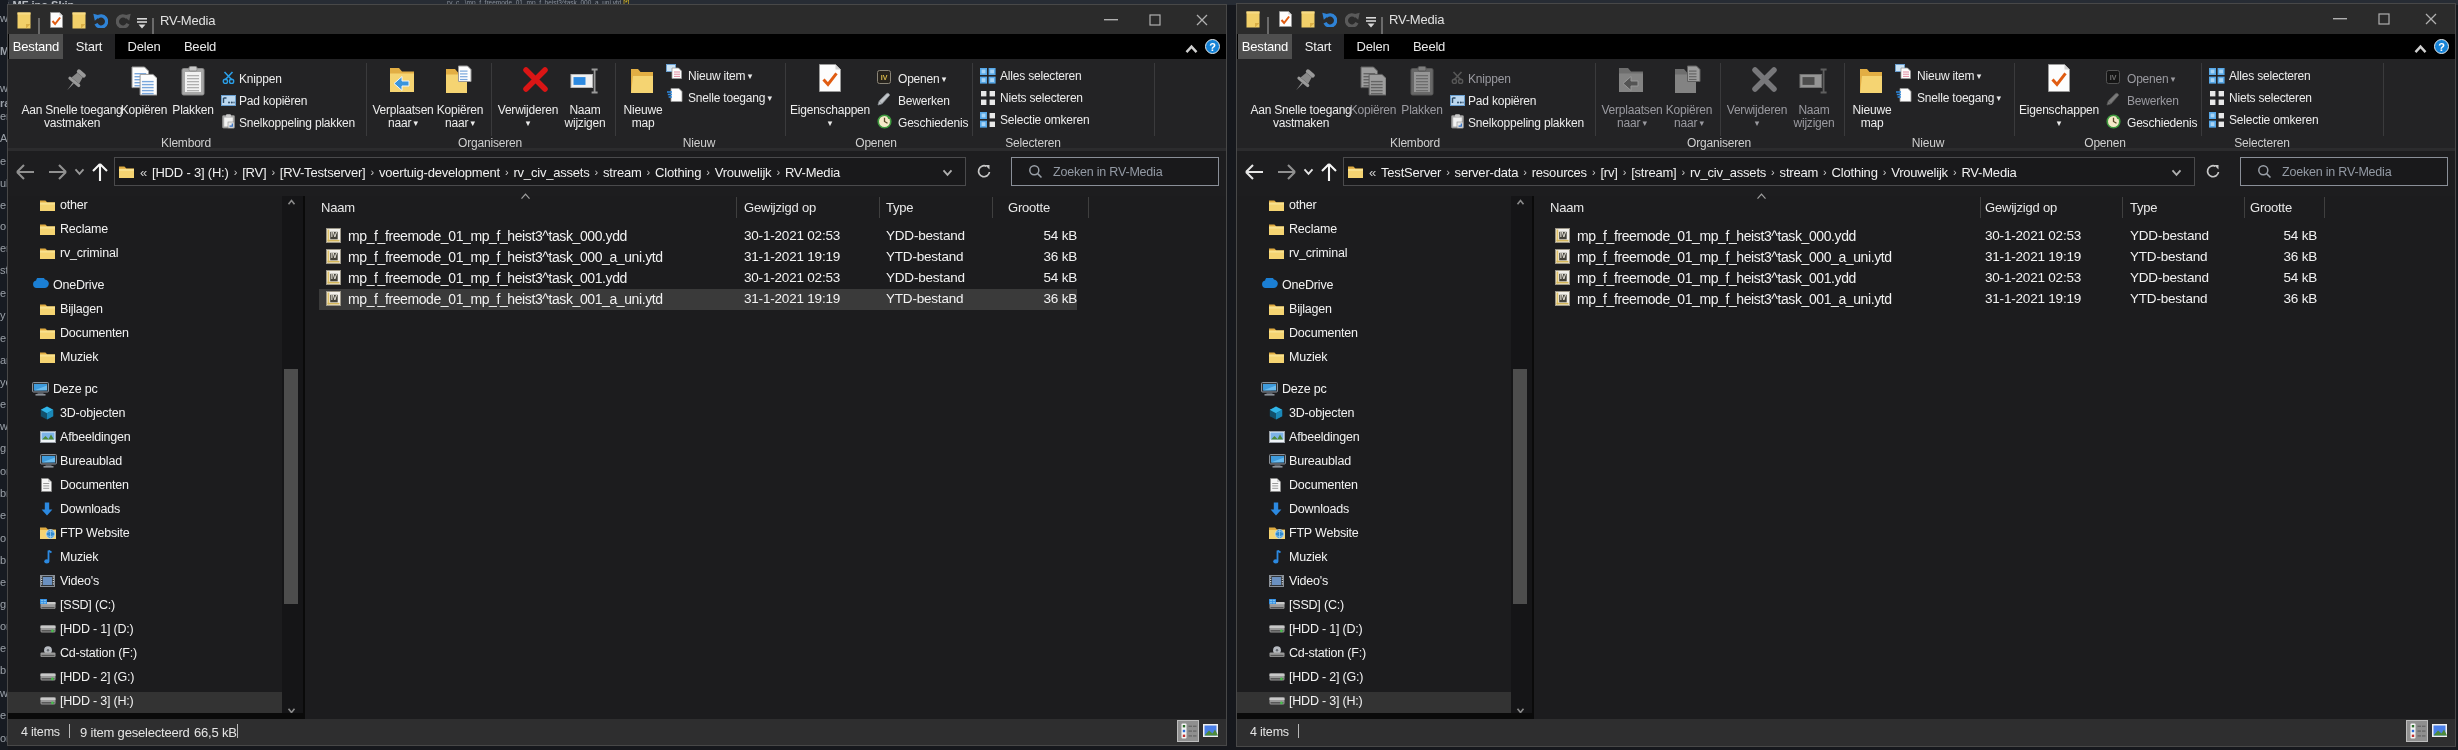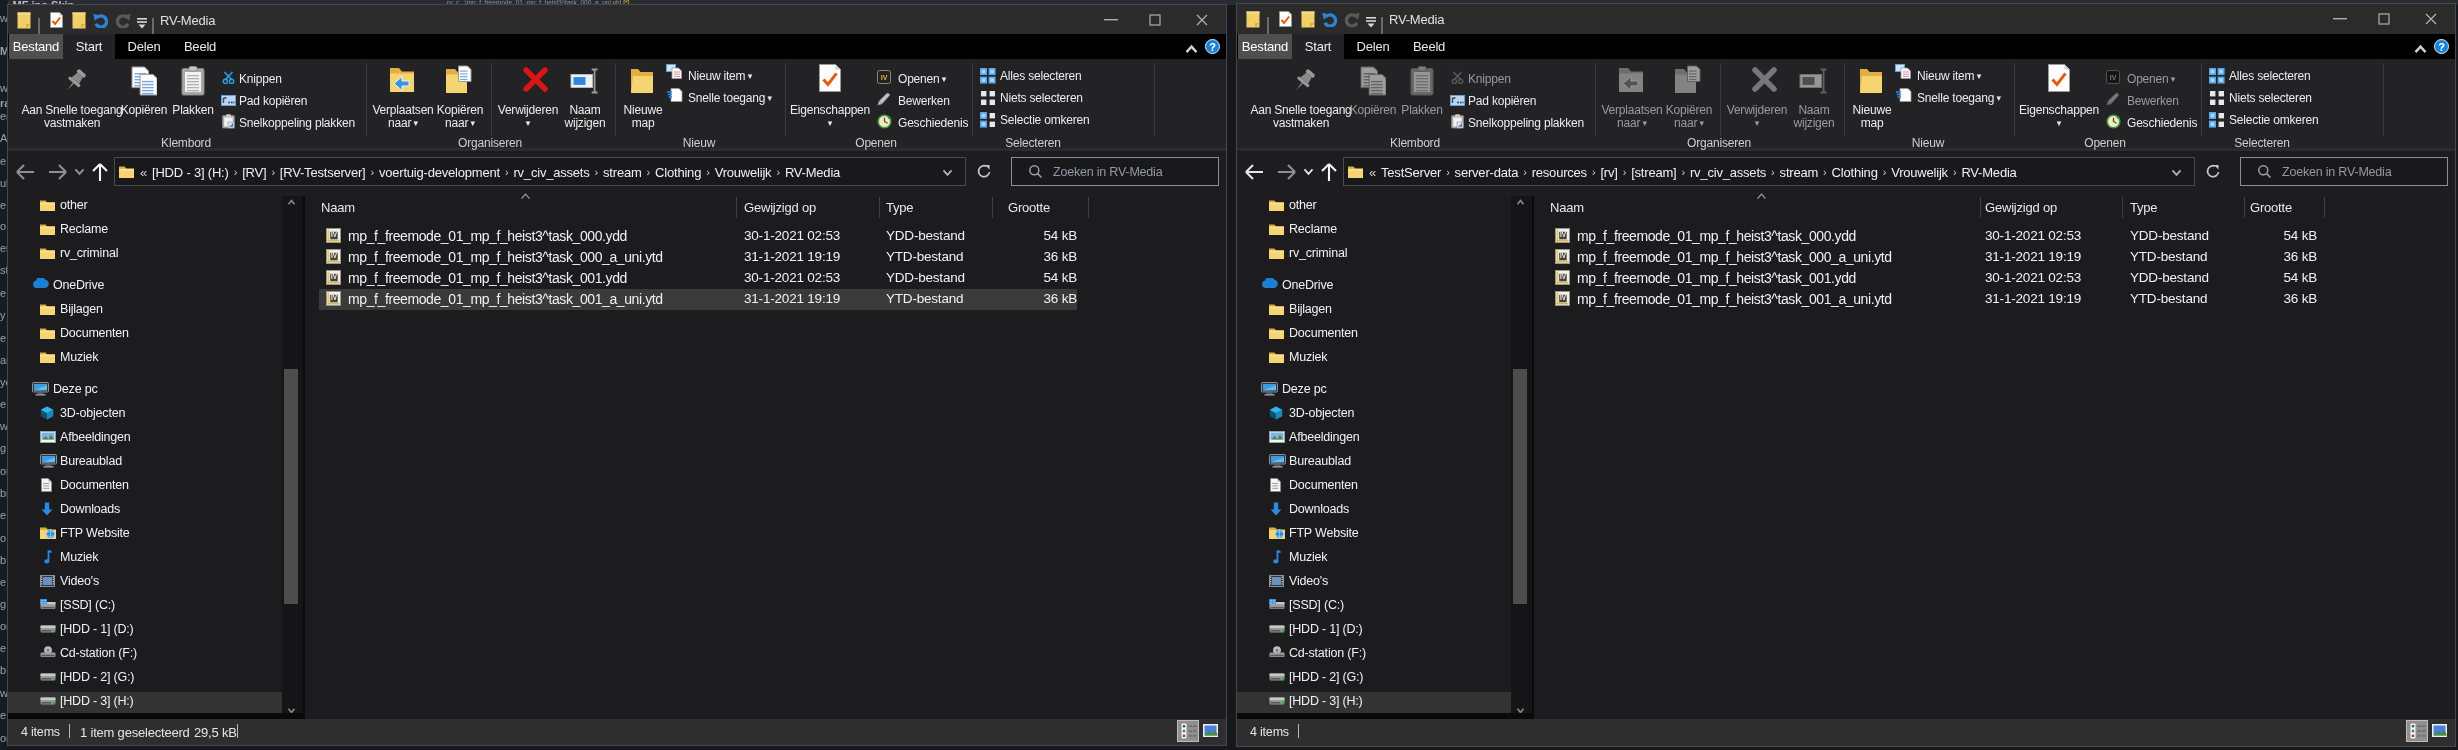--- a/index.html
+++ b/index.html
@@ -504,22 +504,22 @@
       <rect x="4.2" y="3.8" width="7.5" height="7.5" fill="#44423a"></rect>
       <text x="8.0" y="9.3" font-size="6.3" fill="#f5f2e8" text-anchor="middle" font-family="Liberation Sans" font-weight="bold">IV</text>
     </svg>
     <div style="position:absolute;left:340px;top:286px;font-size:14px;color:#f2f2f2;white-space:nowrap;letter-spacing:-0.2px;letter-spacing:-0.4px;">mp_f_freemode_01_mp_f_heist3^task_001_a_uni.ytd</div>
     <div style="position:absolute;left:736px;top:286px;font-size:13.5px;color:#f2f2f2;white-space:nowrap;letter-spacing:-0.2px;">31-1-2021 19:19</div>
     <div style="position:absolute;left:878px;top:286px;font-size:13.5px;color:#f2f2f2;white-space:nowrap;letter-spacing:-0.2px;">YTD-bestand</div>
     <div style="position:absolute;left:989px;top:286px;width:80px;text-align:right;font-size:13.5px;color:#f2f2f2;letter-spacing:-0.2px;">36 kB</div>
     <div style="position:absolute;left:0px;top:714px;width:1218px;height:26px;background:#2e2e2f;"></div>
     <div style="position:absolute;left:13px;top:720px;font-size:12.5px;color:#e4e4e4;white-space:nowrap;letter-spacing:-0.2px;">4 items</div>
     <div style="position:absolute;left:61px;top:719px;width:1px;height:14px;background:#b8b8b8;"></div>
-    <div style="position:absolute;left:72px;top:720px;font-size:13px;color:#e4e4e4;white-space:nowrap;letter-spacing:-0.2px;">1 item geselecteerd</div>
-    <div style="position:absolute;left:186px;top:720px;font-size:13px;color:#e4e4e4;white-space:nowrap;letter-spacing:-0.2px;">29,5 kB</div>
+    <div style="position:absolute;left:72px;top:720px;font-size:13px;color:#e4e4e4;white-space:nowrap;letter-spacing:-0.2px;">9 item geselecteerd</div>
+    <div style="position:absolute;left:186px;top:720px;font-size:13px;color:#e4e4e4;white-space:nowrap;letter-spacing:-0.2px;">66,5 kB</div>
     <div style="position:absolute;left:229px;top:719px;width:1px;height:14px;background:#b8b8b8;"></div>
     <div style="position:absolute;left:1169px;top:715px;width:22px;height:22px;background:#8f8f8f;border:1px solid #bdbdbd;"></div>
     <svg style="position:absolute;left:1173px;top:718px;" width="16" height="16" viewBox="0 0 16 16">
       <rect x="0.5" y="0.5" width="5" height="15" rx="1" fill="#f5f5f5"></rect>
       <rect x="1.8" y="2" width="2.4" height="2.4" fill="#2a6e2a"></rect>
       <rect x="1.8" y="6.8" width="2.4" height="2.4" fill="#2b6bd8"></rect>
       <rect x="1.8" y="11.6" width="2.4" height="2.4" fill="#c03030"></rect>
       <g fill="#6a6a6a">
         <rect x="7.5" y="2.6" width="3.5" height="1.4"></rect>
         <rect x="12" y="2.6" width="3.5" height="1.4"></rect>

